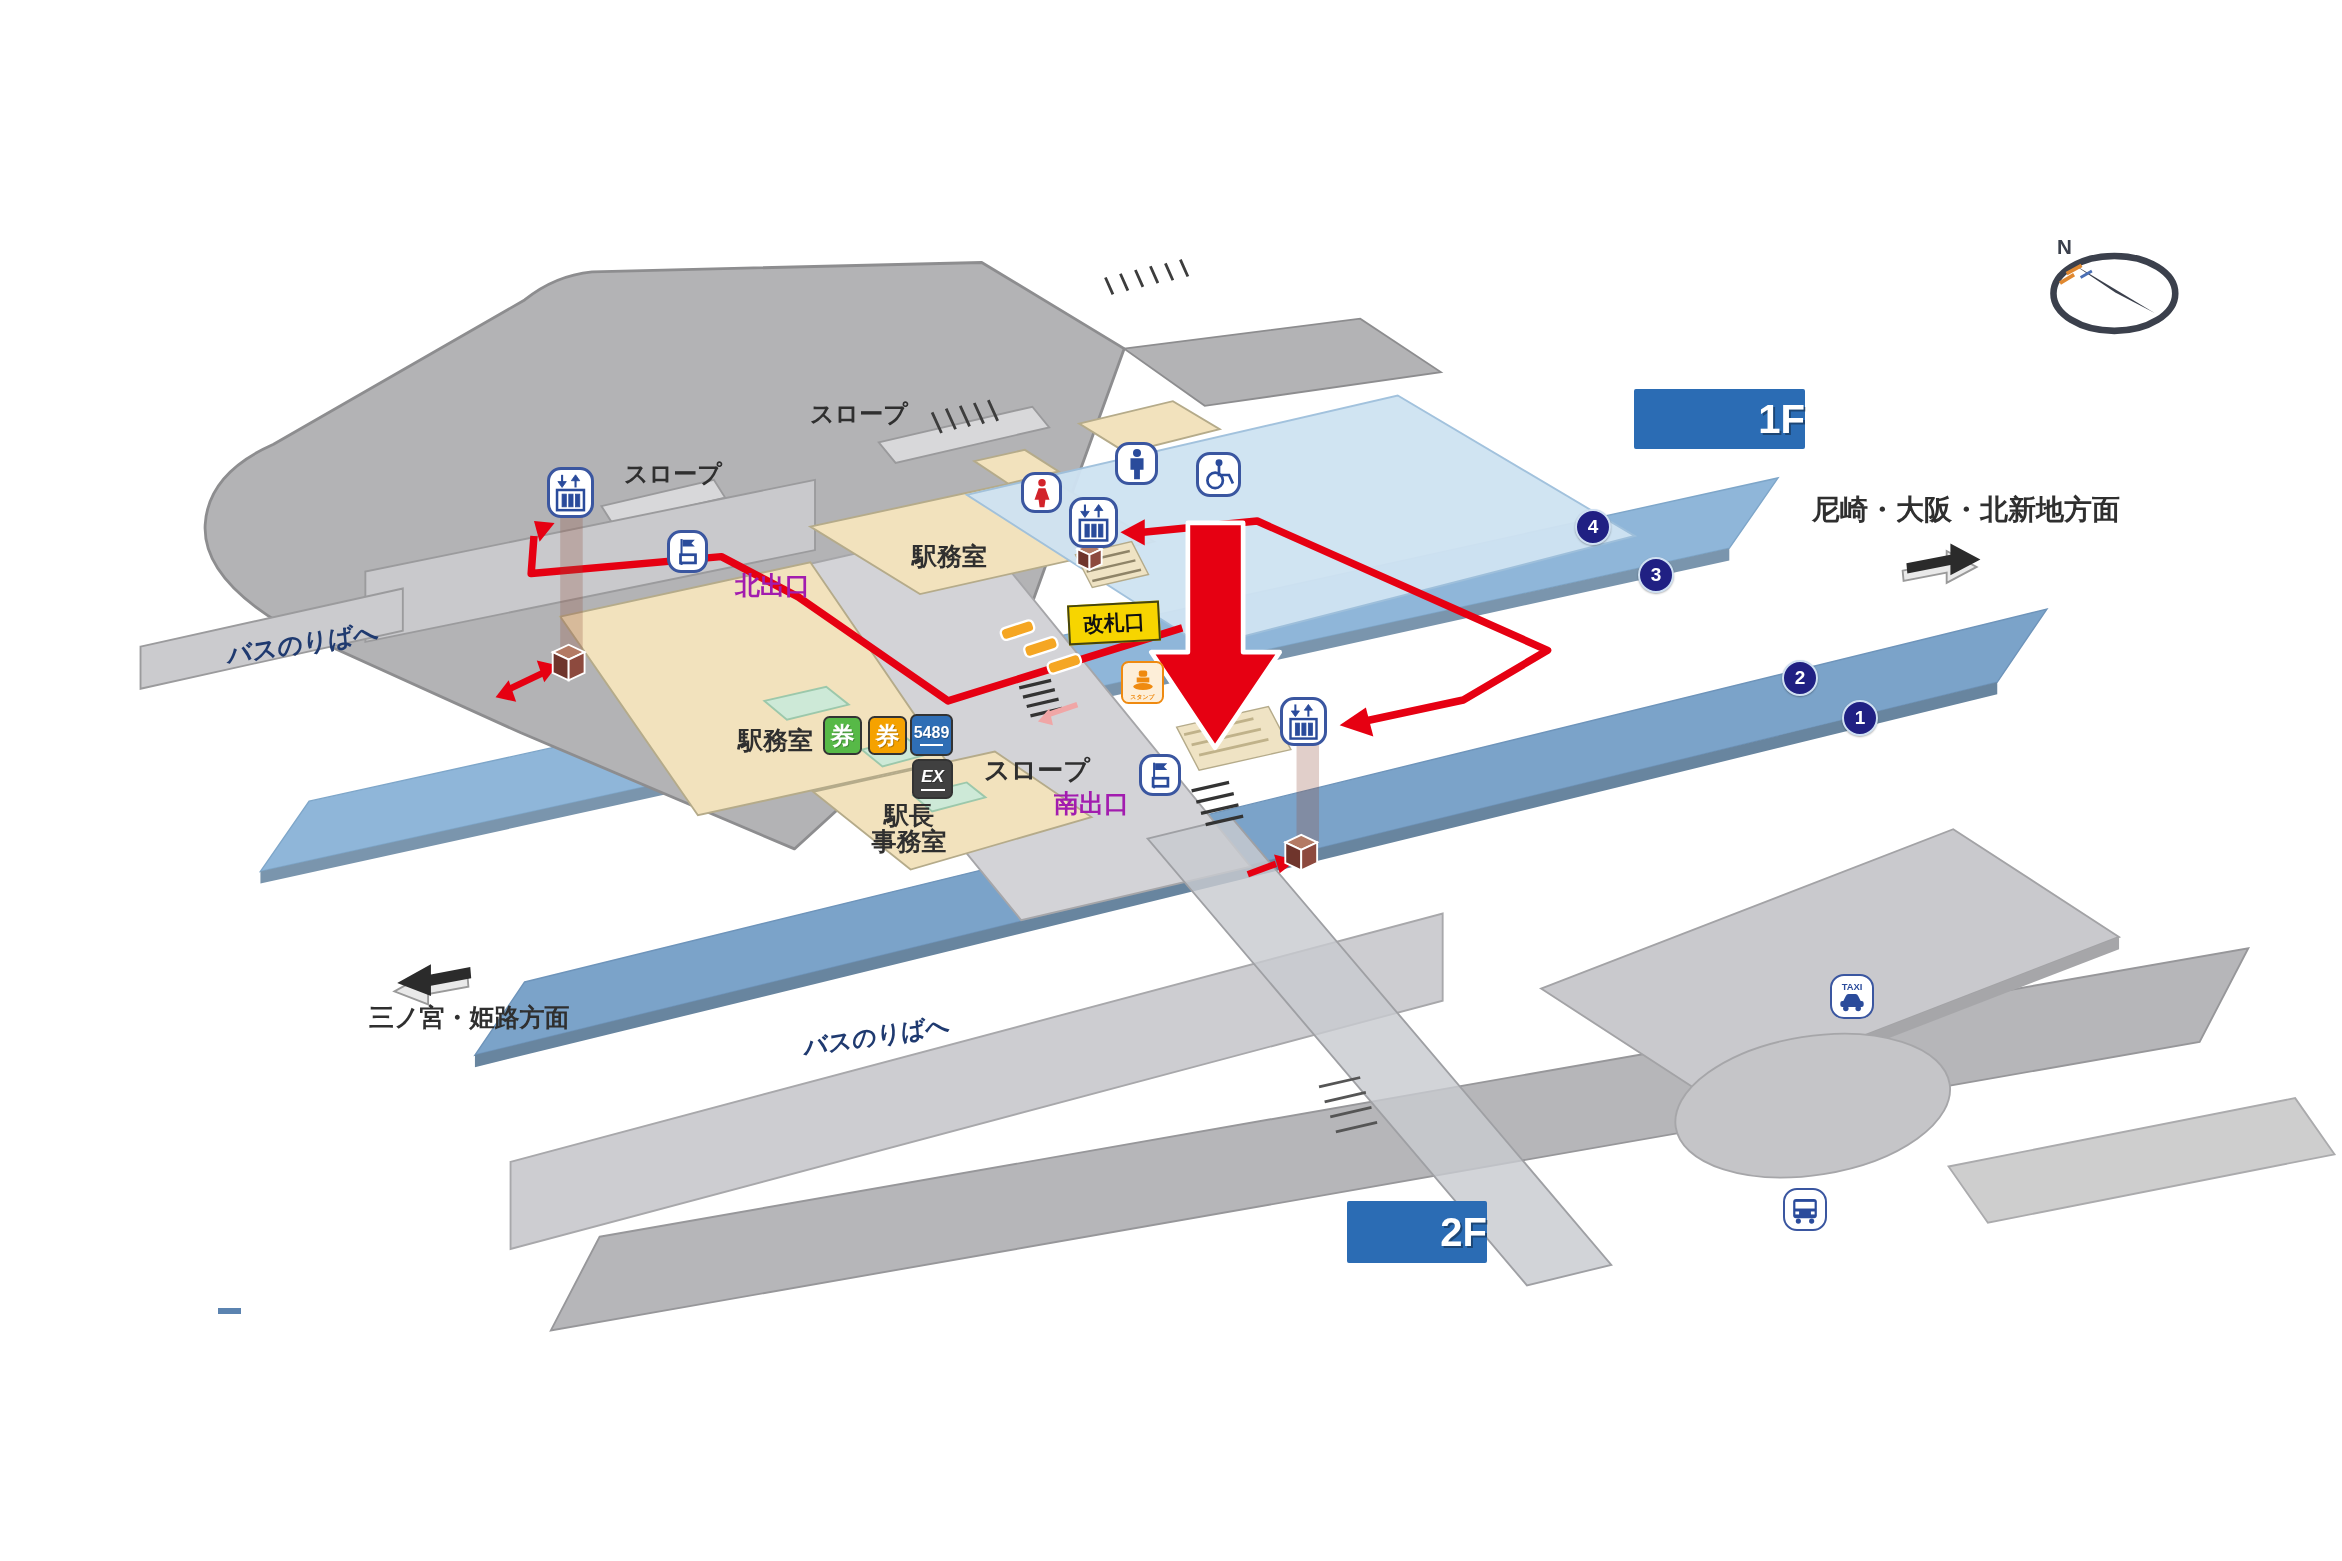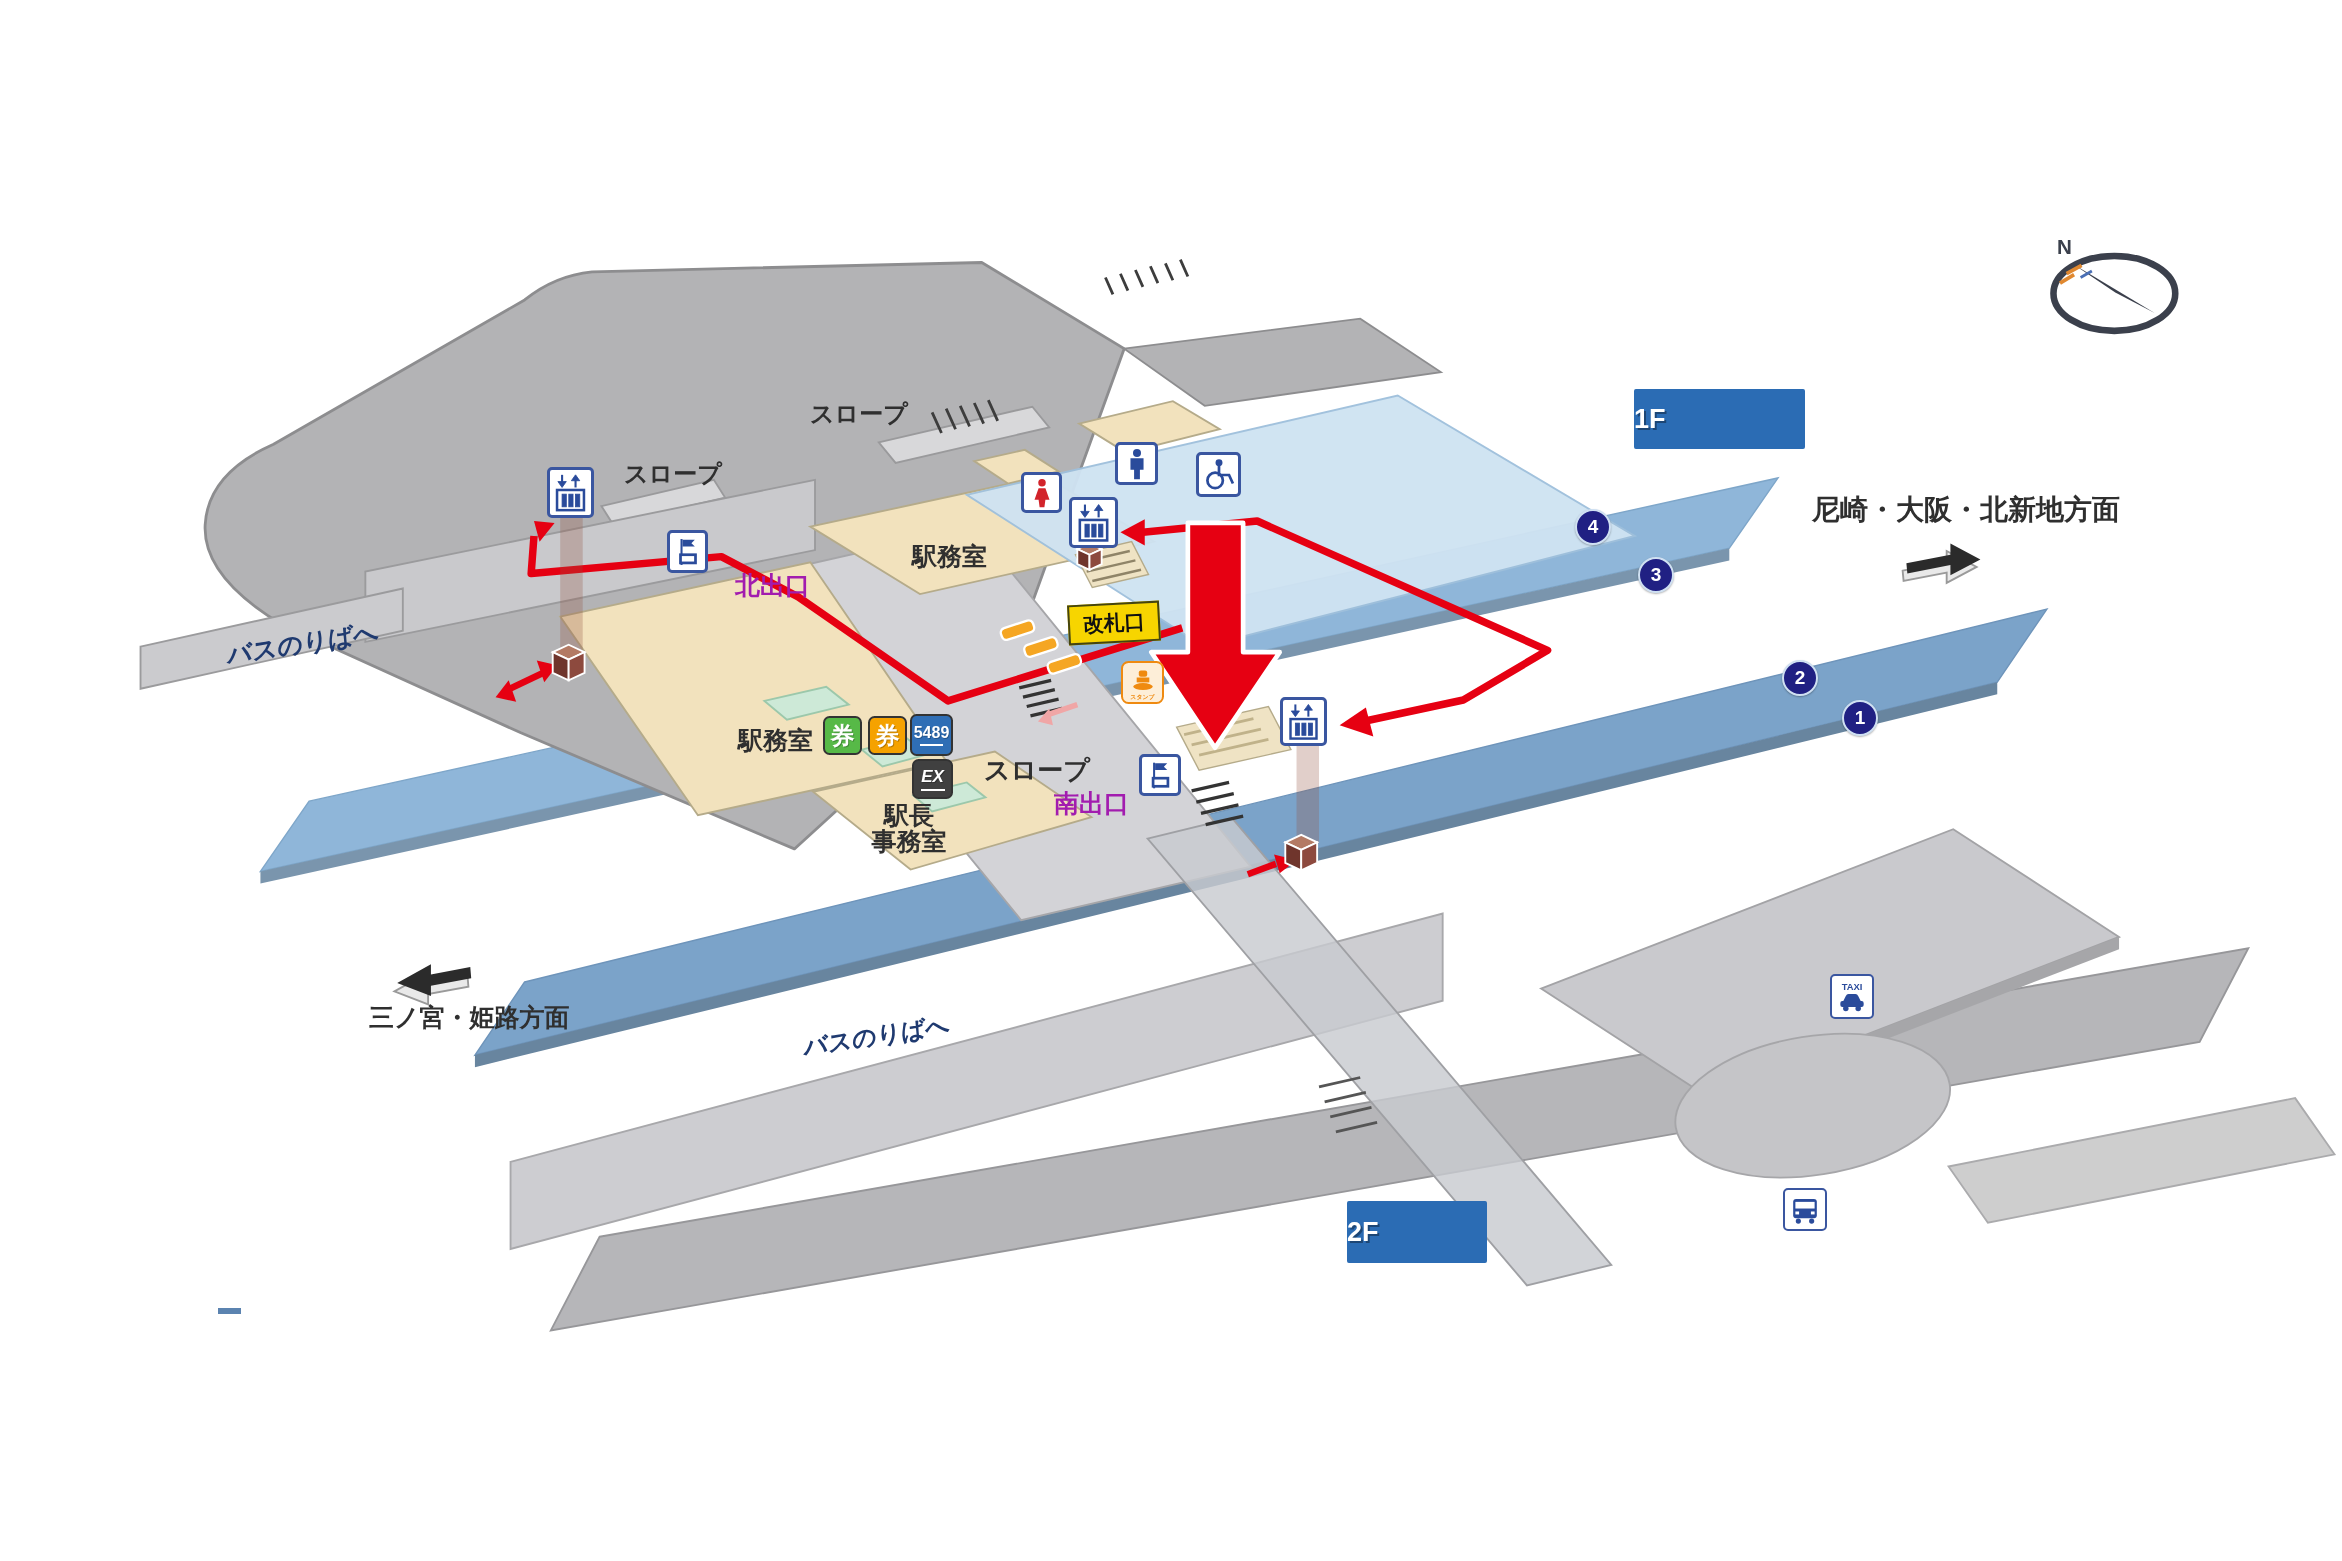--- a/index.html
+++ b/index.html
@@ -5,30 +5,30 @@
   html,body{margin:0;padding:0;background:#fff;}
   .stage{position:relative;width:2342px;height:1562px;background:#ffffff;overflow:hidden;
          font-family:"Liberation Sans","DejaVu Sans",sans-serif;}
   .stage svg.base{position:absolute;left:0;top:0;}
   .lbl{position:absolute;font-weight:bold;color:#2f2f2f;white-space:nowrap;line-height:1.05;}
   .lbl.red{color:#a21caf;}
   .lbl.blue{color:#1f3a70;transform:rotate(-9deg) skewX(-6deg);}
   .titlebox{position:absolute;left:239px;top:183px;width:251px;height:126px;border:2.8px solid #2b2b2b;
             background:#fff;display:flex;align-items:center;justify-content:center;
             font-size:51px;font-weight:bold;letter-spacing:9.4px;color:#1f1f1f;}
-  .floorbadge{position:absolute;background:#2b6cb4;color:#fff;font-weight:bold;font-size:27px;
-              display:flex;align-items:center;justify-content:flex-start;
+  .floorbadge{position:absolute;background:#2b6cb4;color:#fff;font-weight:bold;font-size:40px;
+              display:flex;align-items:center;justify-content:flex-end;
               text-shadow:1.9px 1.9px 0 rgba(0,0,0,.35);border-radius:1.9px;}
   .numbadge{position:absolute;width:32px;height:32px;border-radius:50%;background:#202083;
             border:2.8px solid #cfe0f2;color:#fff;font-size:19px;font-weight:bold;
             display:flex;align-items:center;justify-content:center;box-shadow:0 0.9px 1.9px rgba(0,0,0,.3);}
   .gatebadge{position:absolute;left:1068px;top:603px;width:88px;height:36px;background:#f7d500;
              border:2.8px solid #45450f;color:#111;font-size:20.6px;font-weight:bold;
              display:flex;align-items:center;justify-content:center;transform:rotate(-3deg);}
-  .ic{position:absolute;background:#fff;border:3.7px solid #3a56a0;border-radius:5px;
+  .ic{position:absolute;background:#fff;border:3.7px solid #3a56a0;border-radius:14px;
       display:flex;align-items:center;justify-content:center;box-sizing:border-box;}
   .tk{position:absolute;border:2.8px solid #333;border-radius:6.6px;color:#fff;font-weight:bold;
       display:flex;align-items:center;justify-content:center;box-sizing:border-box;
       text-shadow:0.9px 0.9px 0 rgba(0,0,0,.25);}
   .stampbox{position:absolute;left:1121px;top:661px;width:43px;height:43px;background:#fdeed8;
             border:2.8px solid #ef8a10;border-radius:7.5px;box-sizing:border-box;
             display:flex;flex-direction:column;align-items:center;justify-content:flex-end;}
   .stampbox .st-label{font-size:6.6px;color:#ef8a10;font-weight:bold;transform:scale(.9);}
   .dash{position:absolute;left:218px;top:1308px;width:22.5px;height:5.6px;background:#5b83b0;}
 </style>

